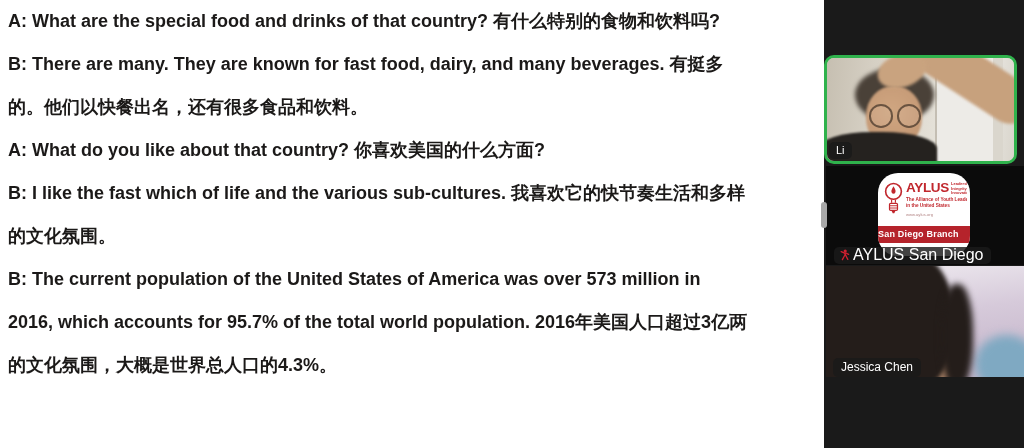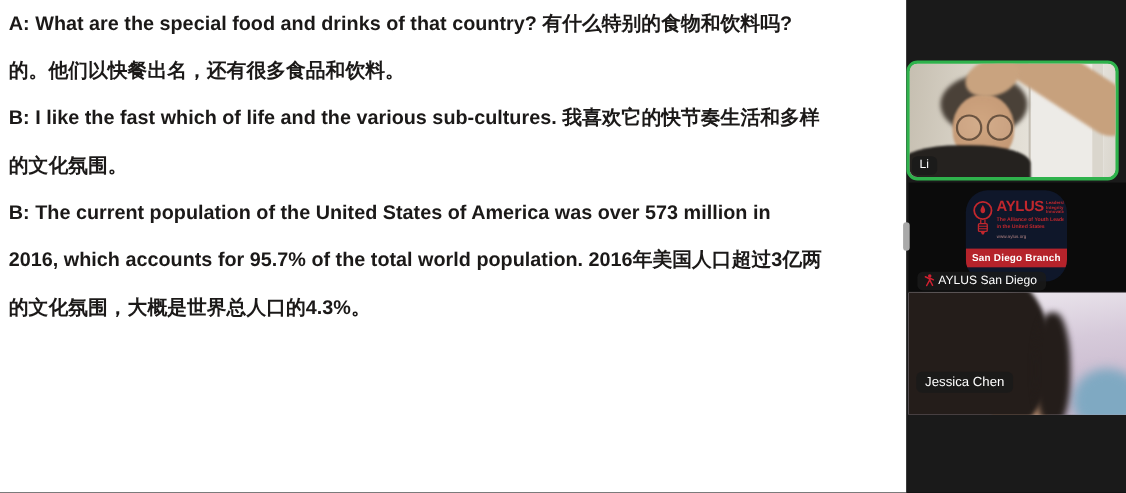--- a/index.html
+++ b/index.html
@@ -40,61 +40,63 @@
   .li-hair { left:15%; top:10%; width:42%; height:52%; background:#4a4138; border-radius:50%; filter:blur(2px); }
   .li-arm  { right:-14%; top:-8%; width:80%; height:44%; background:#c7a17d; border-radius:34px; transform:rotate(33deg); filter:blur(1.5px); }
   .li-hand { left:27%; top:-4%; width:27%; height:32%; background:#c9a37f; border-radius:50%; transform:rotate(-18deg); filter:blur(1.5px); }
   .li-face { left:21%; top:27%; width:30%; height:60%; background:radial-gradient(circle at 45% 40%,#d0a681,#bf9370); border-radius:48%; filter:blur(1px); }
   .li-lens { width:13%; height:23%; border:2px solid rgba(88,68,52,.85); border-radius:50%; background:rgba(255,255,255,.08); }
   .lens-l { left:22.5%; top:45%; } .lens-r { left:37.5%; top:45%; }
   .li-mouth { left:30%; top:77%; width:8%; height:6%; background:#8a5f4c; border-radius:50%; filter:blur(1px); }
   .li-body { left:-5%; bottom:-8%; width:64%; height:36%; background:#25221f; border-radius:45% 45% 0 0; filter:blur(1px); }
 
   .tile-aylus { left:2px; top:166px; width:198px; height:99px; background:#0b0b0b; }
-  .logo-card { position:absolute; left:52px; top:7px; width:92px; height:83px; background:#0f172a; border-radius:20px; overflow:hidden; }
+  .logo-card { position:absolute; left:52px; top:7px; width:92px; height:83px; background:#ffffff; border-radius:20px; overflow:hidden; }
   .logo-top { position:absolute; left:0; top:0; right:0; height:53px; display:flex; padding:8px 3px 0 6px; }
   .bulb { width:19px; height:36px; flex:0 0 auto; }
   .logo-texts { margin-left:3px; overflow:hidden; }
   .logo-title-row { display:flex; align-items:flex-start; }
   .aylus-title { font-size:13.5px; font-weight:700; color:#c1272d; letter-spacing:-.3px; line-height:1; }
   .aylus-tagline { font-size:4px; line-height:1.15; color:#c1272d; width:17px; margin-left:2px; margin-top:1px; font-weight:700; }
   .aylus-sub { font-size:4.7px; font-weight:700; color:#c1272d; line-height:1.2; margin-top:1px; white-space:nowrap; }
   .aylus-url { font-size:4.2px; color:#b28484; margin-top:3px; }
-  .banner { position:absolute; left:0; top:53px; right:0; height:17px; background:#b5232b; color:#fff; font-size:9px; font-weight:700; text-align:center; line-height:17px; letter-spacing:.2px; }
+  .banner { position:absolute; left:0; top:53px; right:0; height:17px; background:#b5232b; color:#fff; font-size:9px; font-weight:700; text-align:left; line-height:17px; letter-spacing:.2px; }
 
   .tile-jessica { left:2px; top:266px; width:198px; height:111px; background:#cfc2d2; }
   .je-bg { inset:0; background:linear-gradient(172deg,#f1eef1 0%,#e6dfe8 18%,#d6cada 45%,#ccbed1 72%,#c5b6cb 100%); }
   .je-window { left:6%; top:3%; width:42%; height:26%; background:#f5f3f5; filter:blur(6px); border-radius:8px; }
   .je-teal { right:-7%; bottom:-14%; width:32%; height:52%; background:#7fa9c2; filter:blur(5px); border-radius:50%; }
   .je-hair { left:-14%; top:-22%; width:78%; height:145%; background:#241d1a; border-radius:42%; filter:blur(2px); }
   .je-hair-right { right:26%; top:16%; width:16%; height:95%; background:#241d1a; border-radius:45%; filter:blur(3px); }
   .je-face { left:34%; top:34%; width:34%; height:78%; background:radial-gradient(circle at 50% 35%,#c2977a,#b1876a); border-radius:50% 50% 46% 46%; filter:blur(1px); }
   .je-brow { width:9%; height:3.5%; background:#3a2a20; border-radius:50%; filter:blur(1px); }
   .brow-l { left:38%; top:64%; } .brow-r { left:53%; top:64%; }
   .je-eye { width:7%; height:4.5%; background:#241810; border-radius:50%; filter:blur(.5px); }
   .eye-l { left:39%; top:74%; } .eye-r { left:54%; top:74%; }
 
   .pill {
     position:absolute; display:inline-flex; align-items:center; gap:3px;
     background:rgba(26,26,26,.82); color:#ffffff; border-radius:5px;
     padding:1px 7px 2px 7px; font-size:11px; line-height:14px; white-space:nowrap; z-index:4;
   }
   .pill-li { left:2px; bottom:2px; }
-  .pill-aylus { left:8px; bottom:1px; font-size:11px; padding:1px 8px 2px 5px; }
-  .pill-jessica { left:7px; bottom:20px; font-size:12px; padding:2px 8px 3px 8px; }
+  .pill-aylus { left:8px; bottom:1px; font-size:16px; padding:1px 8px 2px 5px; }
+  .pill-jessica { left:7px; bottom:0; font-size:12px; padding:2px 8px 3px 8px; }
   .mascot { width:11px; height:12px; flex:0 0 auto; }
 </style>
 </head>
 <body>
 
 <div class="screen">
 
   <div class="doc">
     <div class="doc-line">A: What are the special food and drinks of that country? 有什么特别的食物和饮料吗?</div>
+    <div class="doc-line">B: There are many. They are known for fast food, dairy, and many beverages. 有挺多</div>
     <div class="doc-line">的。他们以快餐出名，还有很多食品和饮料。</div>
+    <div class="doc-line">A: What do you like about that country? 你喜欢美国的什么方面?</div>
     <div class="doc-line">B: I like the fast which of life and the various sub-cultures. 我喜欢它的快节奏生活和多样</div>
     <div class="doc-line">的文化氛围。</div>
     <div class="doc-line">B: The current population of the United States of America was over 573 million in</div>
     <div class="doc-line">2016, which accounts for 95.7% of the total world population. 2016年美国人口超过3亿两</div>
     <div class="doc-line">的文化氛围，大概是世界总人口的4.3%。</div>
   </div>
 
   <div class="scroll-thumb"></div>
 
   <div class="sidebar">

